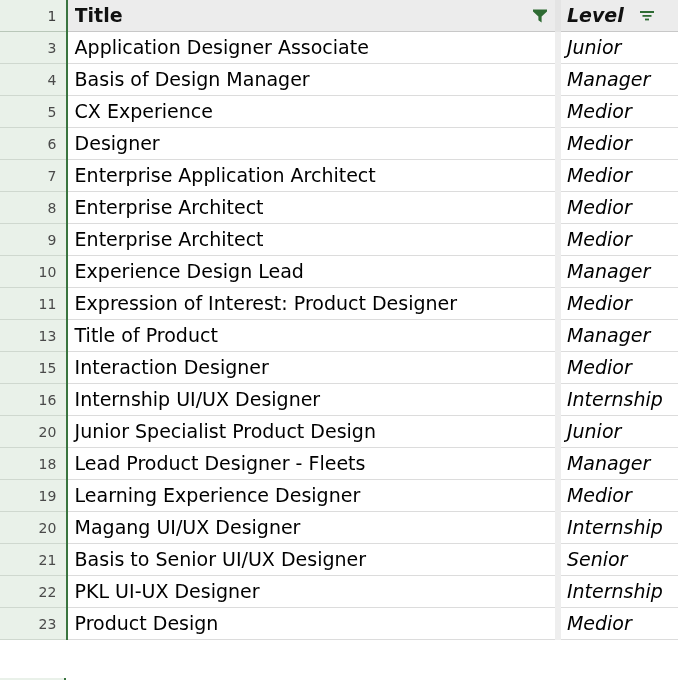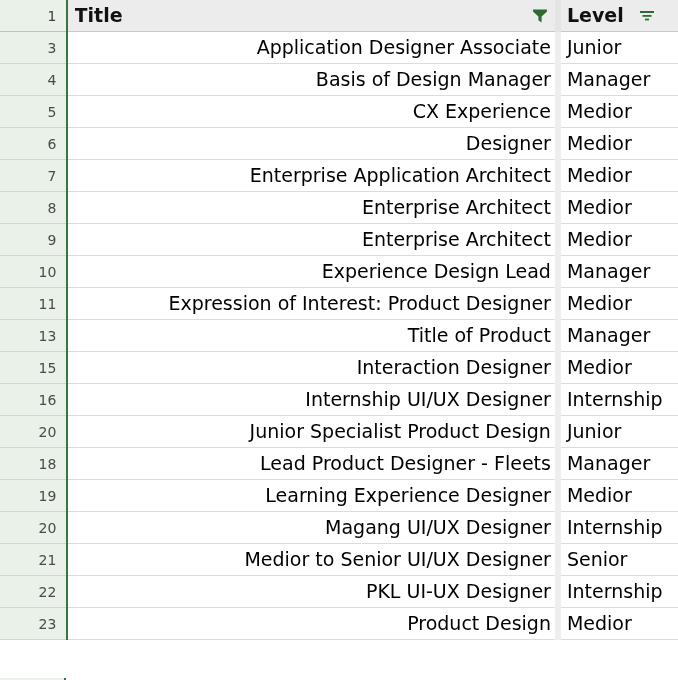--- a/index.html
+++ b/index.html
@@ -70,40 +70,40 @@
     border-bottom: 1px solid #dcdcdc;
     border-right: 6px solid #eeeeee;
     vertical-align: middle;
     padding: 0 4px 0 7px;
     height: 28px;
     font-size: 19px;
     color: #000000;
     white-space: nowrap;
     overflow: hidden;
     line-height: 31px;
-    text-align: right;
   }
 
   
   .cell-level {
     display: table-cell;
     width: 119px;
     min-width: 119px;
     max-width: 119px;
     box-sizing: border-box;
     background: #ffffff;
     border-bottom: 1px solid #dcdcdc;
     vertical-align: middle;
     padding: 0 20px 0 6px;
     height: 31px;
     font-size: 19px;
     color: #000000;
     white-space: nowrap;
     overflow: hidden;
     line-height: 31px;
+    font-style: italic;
   }
 
   
   .row.header .cell-title,
   .row.header .cell-level {
     background: #ececec;
     border-bottom: 1px solid #c8c8c8;
     font-weight: bold;
     font-size: 19px;
     color: #111111;
@@ -253,21 +253,21 @@
         <div class="cell-title">Learning Experience Designer</div>
         <div class="cell-level">Medior</div>
       </div>
       <div class="row">
         <div class="gutter">20</div>
         <div class="cell-title">Magang UI/UX Designer</div>
         <div class="cell-level">Internship</div>
       </div>
       <div class="row">
         <div class="gutter">21</div>
-        <div class="cell-title">Medior to Senior UI/UX Designer</div>
+        <div class="cell-title">Basis to Senior UI/UX Designer</div>
         <div class="cell-level">Senior</div>
       </div>
       <div class="row">
         <div class="gutter">22</div>
         <div class="cell-title">PKL UI-UX Designer</div>
         <div class="cell-level">Internship</div>
       </div>
       <div class="row">
         <div class="gutter">23</div>
         <div class="cell-title">Product Design</div>

